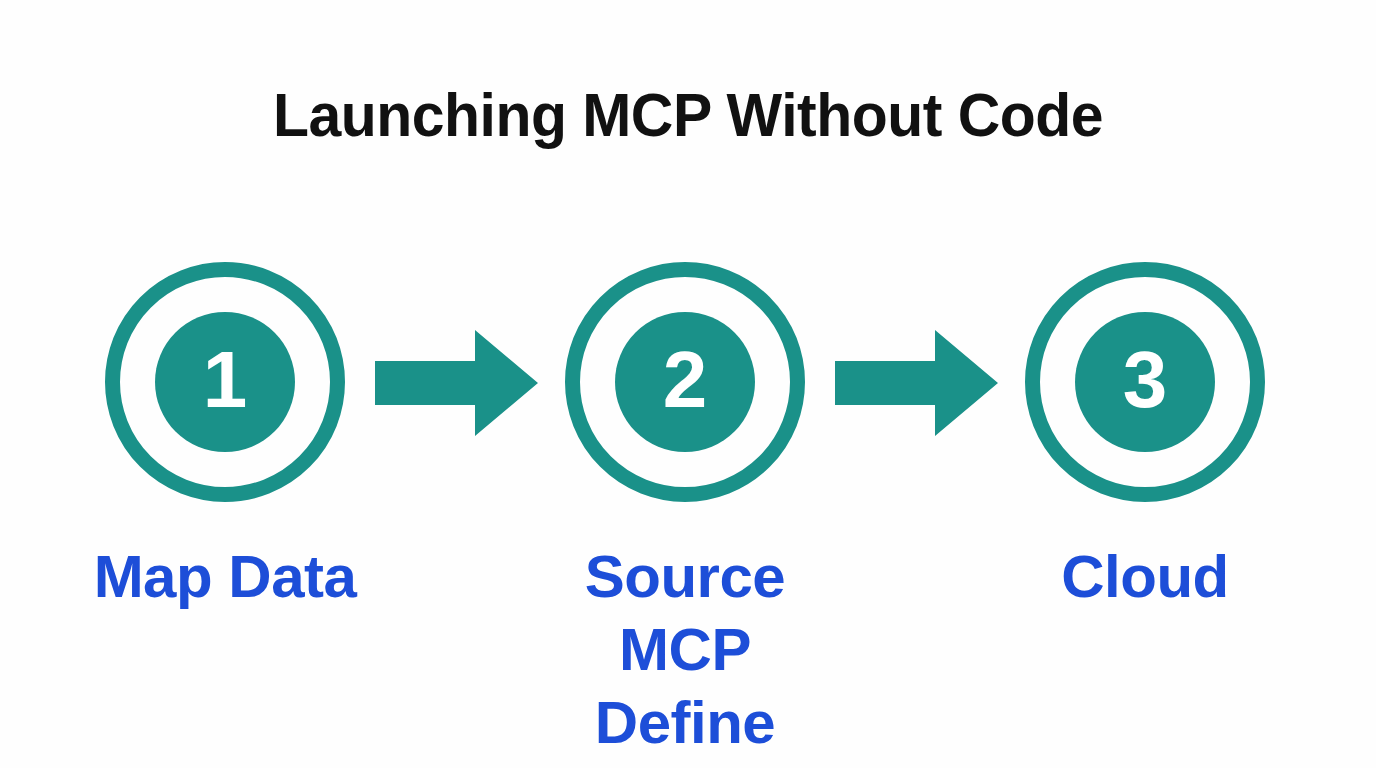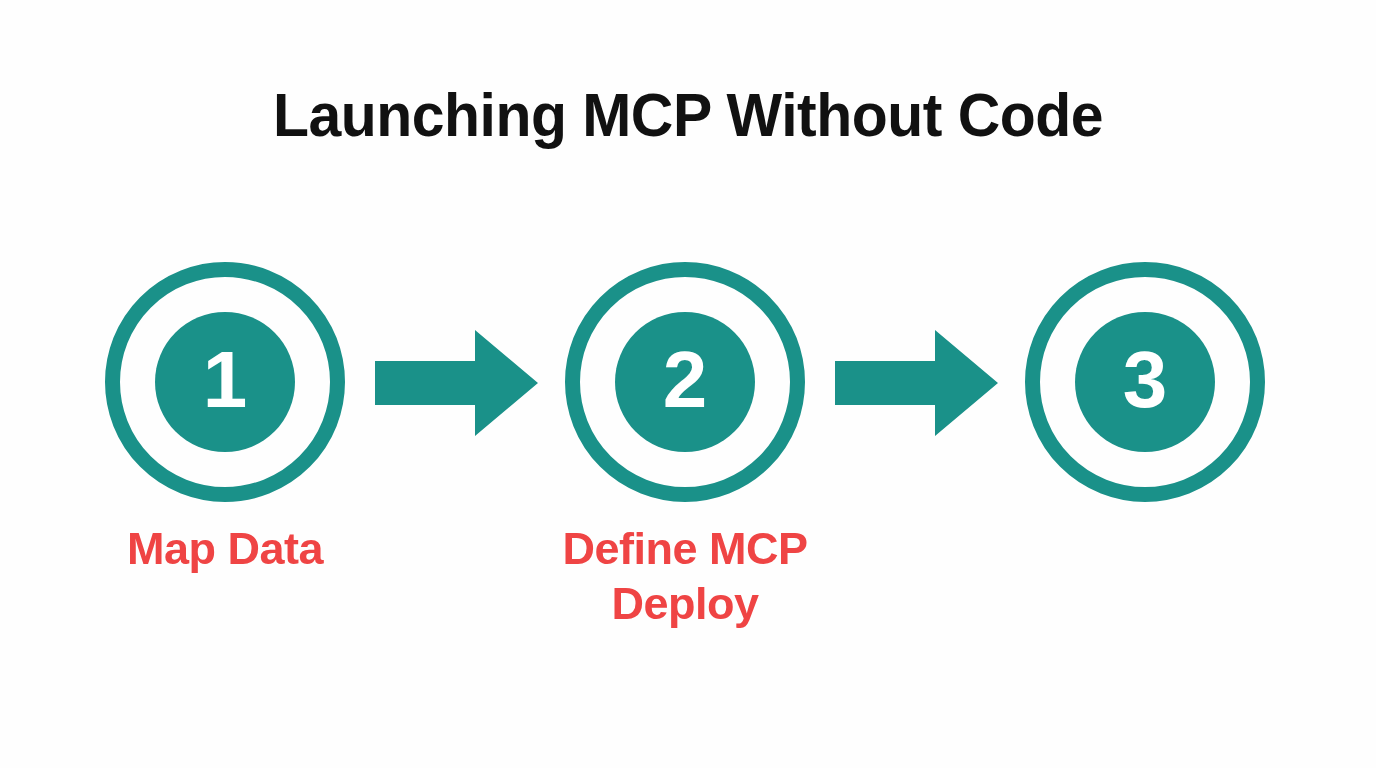--- a/index.html
+++ b/index.html
@@ -91,26 +91,26 @@
     color: #ffffff;
     font-family: "Liberation Sans", "DejaVu Sans", sans-serif;
     font-size: 80px;
     font-weight: 700;
     line-height: 1;
     margin-top: -4px;
   }
 
   
   .caption {
-    margin-top: 20px;
+    margin-top: 38px;
     font-family: "Liberation Sans", "DejaVu Sans", sans-serif;
-    font-size: 45px;
+    font-size: 60px;
     font-weight: 700;
     line-height: 1.22;
-    color: #ef4444;
+    color: #1d4ed8;
     letter-spacing: -0.5px;
   }
   .caption .cap-line { display: block; }
 
   
   .arrow {
     position: absolute;
     top: 327px;
     width: 170px;
     height: 112px;
@@ -139,32 +139,33 @@
       </div>
     </div>
 
     <div class="step step-2">
       <div class="ring">
         <div class="disc">
           <span class="step-number">2</span>
         </div>
       </div>
       <div class="caption">
-        <span class="cap-line">Define MCP</span>
-        <span class="cap-line">Deploy</span>
+        <span class="cap-line">Source MCP</span>
+        <span class="cap-line">Define</span>
       </div>
     </div>
 
     <div class="step step-3">
       <div class="ring">
         <div class="disc">
           <span class="step-number">3</span>
         </div>
       </div>
       <div class="caption">
+        <span class="cap-line">Cloud</span>
       </div>
     </div>
 
   </div>
 
   <div class="arrow arrow-1">
     <svg viewBox="0 0 170 112" xmlns="http://www.w3.org/2000/svg" aria-hidden="true">
       <polygon points="5,34 105,34 105,3 168,56 105,109 105,78 5,78" fill="#1a9189"></polygon>
     </svg>
   </div>

